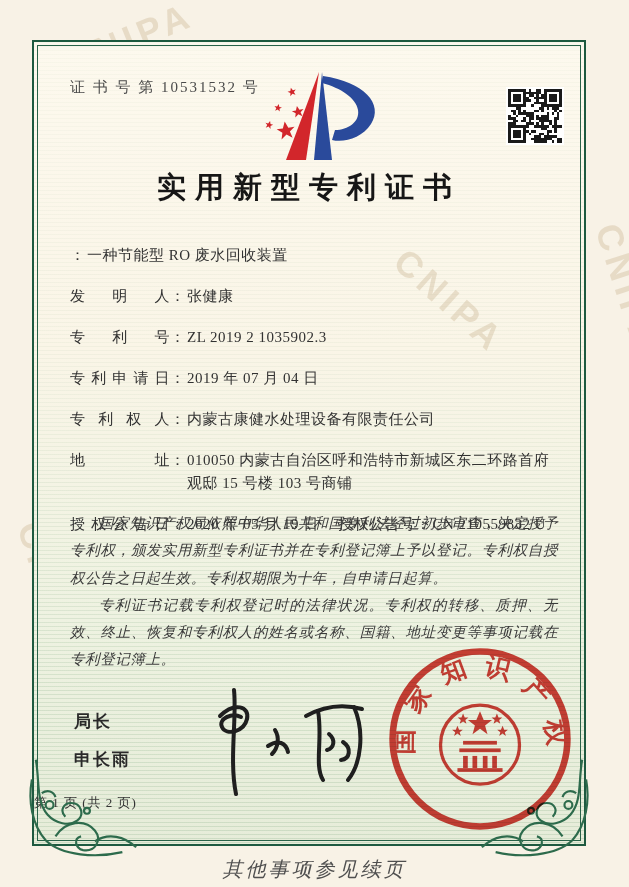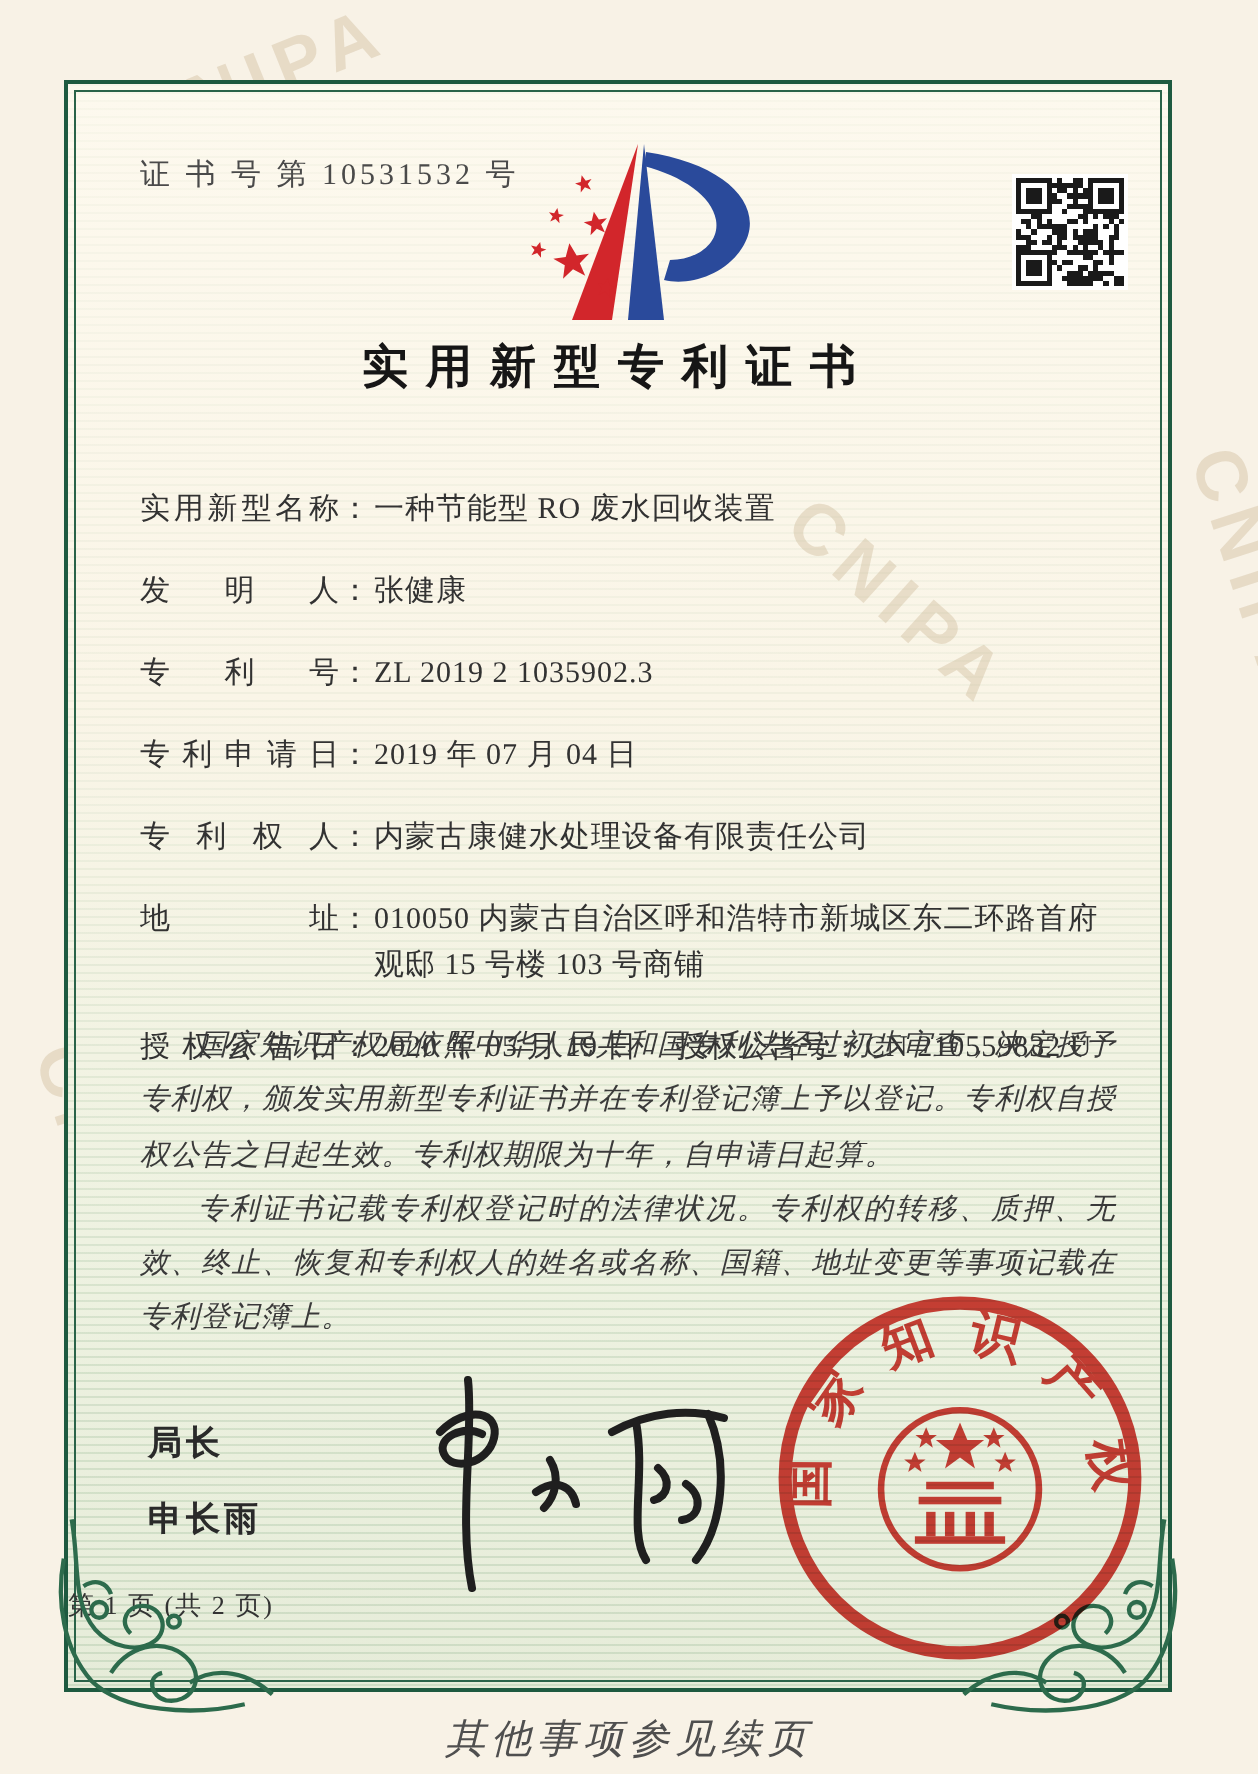--- a/index.html
+++ b/index.html
@@ -25,21 +25,21 @@
     background:repeating-linear-gradient(180deg,rgba(139,178,139,0.28) 0 1px,transparent 1px 4px);
     -webkit-mask-image:linear-gradient(180deg,rgba(0,0,0,.15) 0%,rgba(0,0,0,.3) 45%,rgba(0,0,0,.85) 80%,rgba(0,0,0,.95) 100%);
     mask-image:linear-gradient(180deg,rgba(0,0,0,.15) 0%,rgba(0,0,0,.3) 45%,rgba(0,0,0,.85) 80%,rgba(0,0,0,.95) 100%);
   }
   .frame-inner{position:absolute;inset:3px;border:1.5px solid #2a6349;pointer-events:none;}
   .cert-no{position:absolute;left:36px;top:36px;font-size:15px;letter-spacing:2px;color:#4a4a4a;z-index:2;}
   .logo{position:absolute;left:222px;top:26px;width:150px;height:100px;z-index:2;}
   .qr{position:absolute;left:472px;top:45px;width:58px;height:58px;background:#fff;padding:2px;box-sizing:border-box;z-index:2;}
   .title{
     position:absolute;left:0;right:0;top:126px;text-align:center;z-index:2;
-    font-size:23px;font-weight:bold;letter-spacing:9px;color:#161616;
+    font-size:29px;font-weight:bold;letter-spacing:9px;color:#161616;
   }
   .fields{position:absolute;left:36px;right:26px;top:202px;font-size:15px;color:#323232;z-index:2;}
   .frow{display:flex;margin-bottom:18px;line-height:23px;letter-spacing:.5px;}
   .flabel{width:100px;flex:none;text-align:justify;text-align-last:justify;}
   .fcolon{flex:none;width:17px;}
   .fvalue{flex:1;}
   .frow.double{display:flex;}
   .pair{display:flex;}
   .pair1{width:268px;flex:none;}
   .paragraphs{
@@ -354,21 +354,20 @@
           <rect x="19" y="20" width="1" height="1"></rect>
           <rect x="20" y="20" width="1" height="1"></rect>
         </g>
     </svg>
   </div>
 
   <div class="title">实用新型专利证书</div>
 
   <div class="fields">
     <div class="frow">
-      <span class="flabel">实用新型名称</span>
         <span class="fcolon">：</span>
         <span class="fvalue">一种节能型 RO 废水回收装置</span>
     </div>
     <div class="frow">
       <span class="flabel">发明人</span>
         <span class="fcolon">：</span>
         <span class="fvalue">张健康</span>
     </div>
     <div class="frow">
       <span class="flabel">专利号</span>

